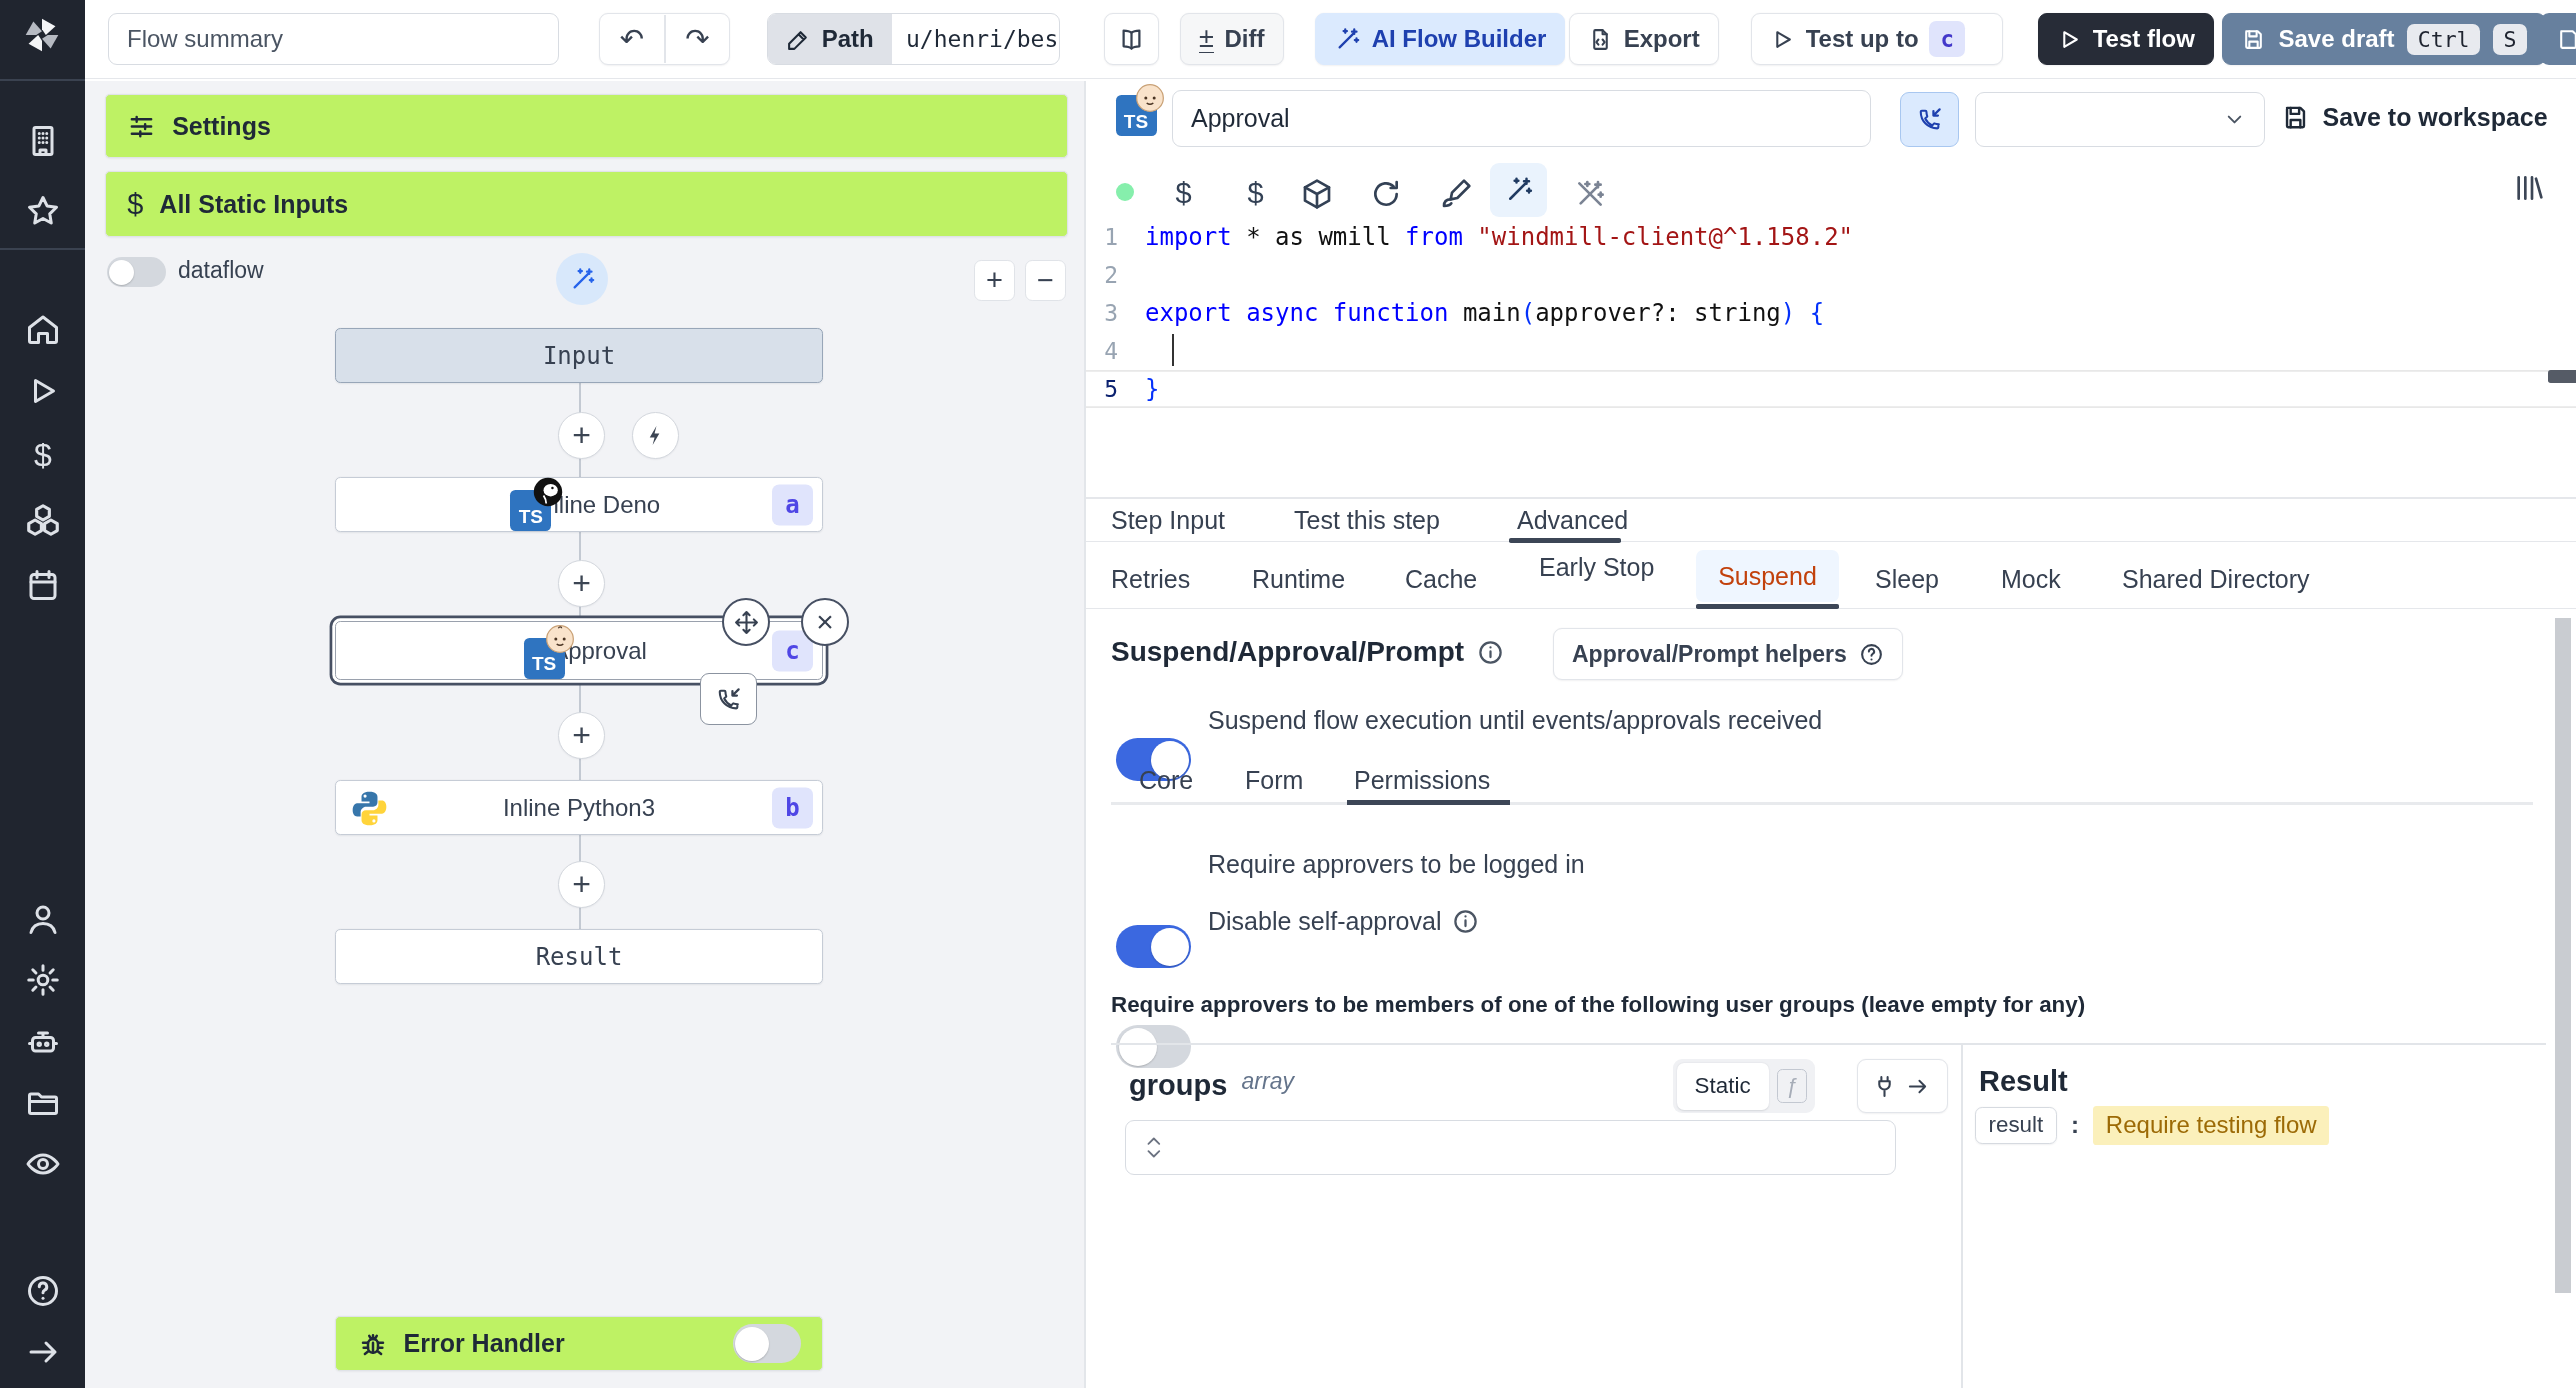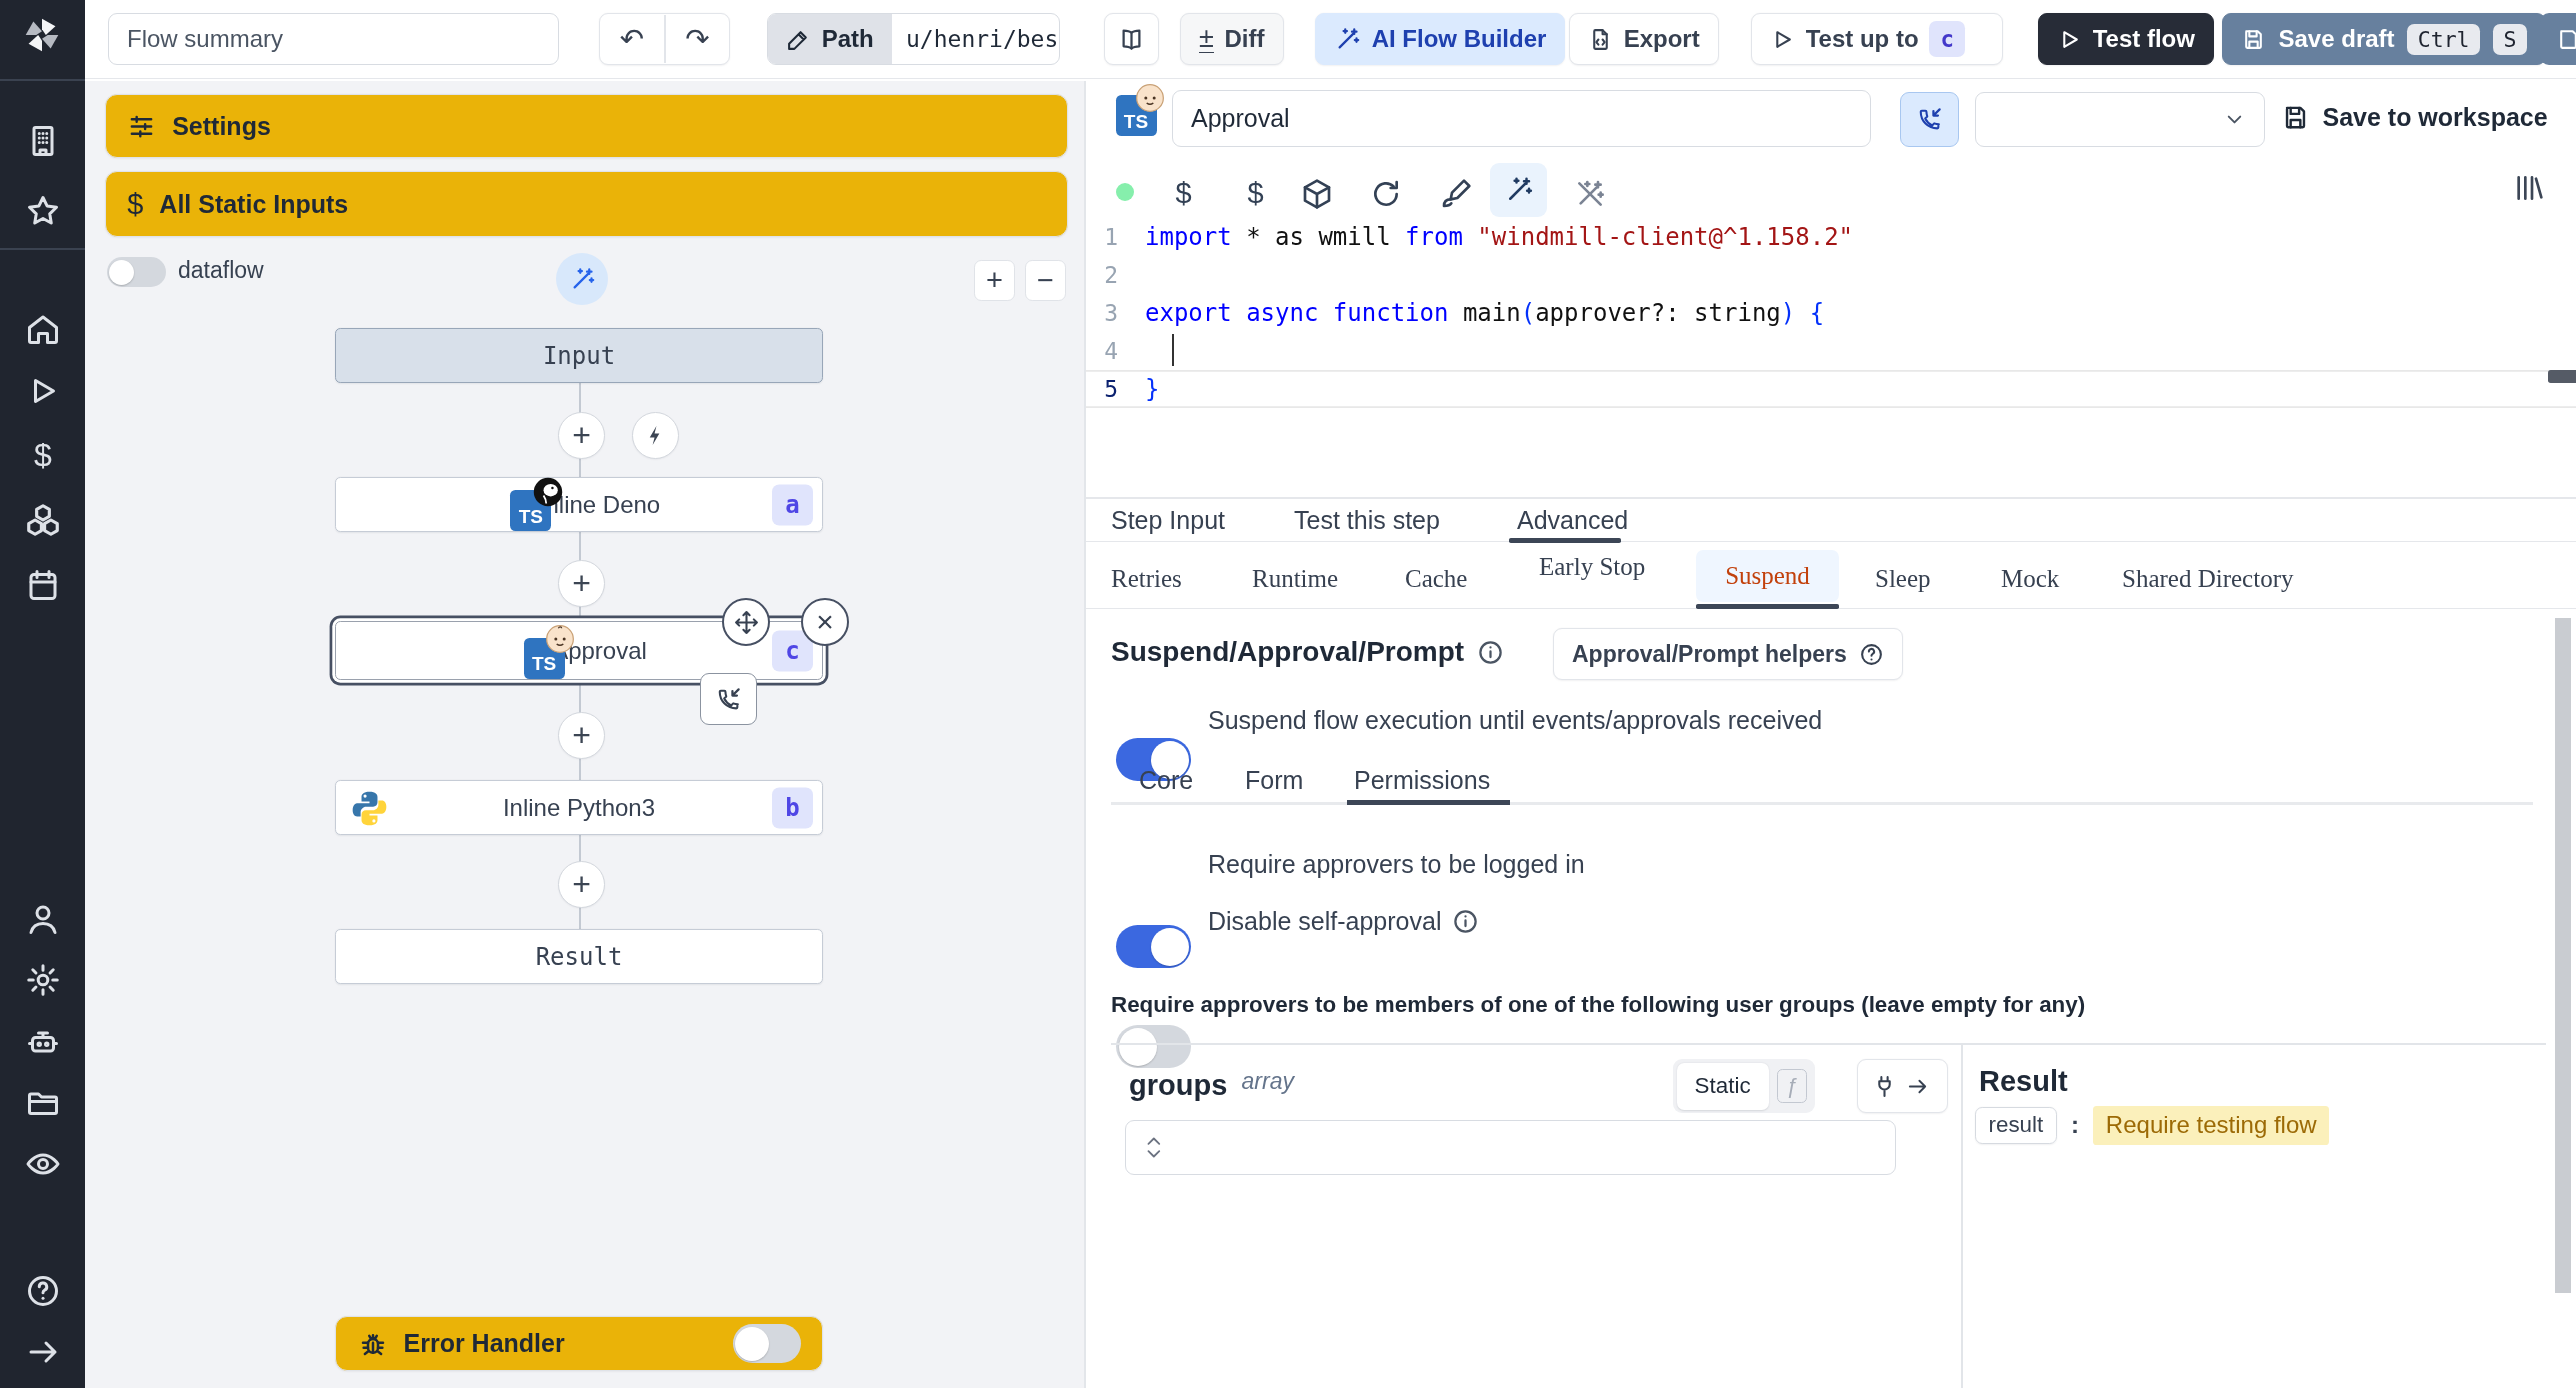--- a/index.html
+++ b/index.html
@@ -20,21 +20,21 @@
 
   
   #topbar { left: 85px; top: 0; width: 2491px; height: 79px; background: #fff; border-bottom: 1.8px solid #e5e7eb; }
   .tb-item { position: absolute; top: 13.4px; height: 52px; }
   .btn { display: flex; align-items: center; gap: 10.7px; background: #fff; border: 1.8px solid #e2e5ea; border-radius: 9px; height: 52px; padding: 0 18px; color: #374151; box-shadow: 0 0.9px 1.8px rgba(16,24,40,.06); font-weight: 600; }
   .inp { background: #fff; border: 1.8px solid #d8dce2; border-radius: 9px; height: 52px; padding: 0 18px; display: flex; align-items: center; color: #4b5563; }
   .kbd { background: #e8eaef; color: #1f2430; border-radius: 7.2px; padding: 2.7px 10.7px; font-size: 21.5px; font-family: "DejaVu Sans Mono", monospace; font-weight: 400; }
 
   
   #flowpane { left: 85px; top: 81px; width: 999px; height: 1308px; background: #f2f3f6; }
-  .card { position: absolute; left: 19.7px; width: 963px; background: #eab308; border: 1.8px solid #e0e3e8; border-radius: 12px; display: flex; align-items: center; gap: 16px; padding: 0 21.5px; font-weight: bold; color: #1f2937; font-size: 25px; box-shadow: 0 0.9px 1.8px rgba(16,24,40,.05); }
+  .card { position: absolute; left: 19.7px; width: 963px; background: #bef264; border: 1.8px solid #e0e3e8; border-radius: 5px; display: flex; align-items: center; gap: 16px; padding: 0 21.5px; font-weight: bold; color: #1f2937; font-size: 25px; box-shadow: 0 0.9px 1.8px rgba(16,24,40,.05); }
   .node { position: absolute; left: 250px; width: 488px; height: 55px; background: #fff; border: 1.8px solid #c6ccd6; border-radius: 5.4px; display: flex; align-items: center; justify-content: center; font-size: 24px; color: #374151; box-shadow: 0 0.9px 1.8px rgba(16,24,40,.07); }
   .node .badge { position: absolute; right: 9px; top: 50%; transform: translateY(-50%); width: 41px; height: 41px; border-radius: 7.2px; background: #e0e4fc; color: #4f46e5; font-weight: bold; display: flex; align-items: center; justify-content: center; font-size: 24px; }
   .pluscircle { position: absolute; width: 47px; height: 47px; border-radius: 50%; background: #fff; border: 1.8px solid #d3d7dd; display: flex; align-items: center; justify-content: center; font-size: 32px; color: #3c4553; box-shadow: 0 0.9px 1.8px rgba(16,24,40,.05); font-weight: 400; }
   .ts-badge { width: 41px; height: 41px; background: #2f74c0; border-radius: 5.4px; color: #fff; font-weight: bold; font-size: 19px; display: flex; align-items: flex-end; justify-content: center; padding-bottom: 3.6px; position: relative; }
   .ovl { position: absolute; top: -14.3px; left: 21.5px; }
   .toggle { position: relative; border-radius: 894px; background: #d4d8de; }
   .toggle .knob { position: absolute; background: #fff; border-radius: 50%; box-shadow: 0 0.9px 1.8px rgba(0,0,0,.2); }
   .tg-sm { width: 59px; height: 30px; } .tg-sm .knob { width: 25px; height: 25px; top: 2.7px; left: 2.7px; }
   .tg-md { width: 68px; height: 39px; } .tg-md .knob { width: 34px; height: 34px; top: 2.7px; left: 2.7px; }
   .tg-lg { width: 75px; height: 43px; } .tg-lg .knob { width: 38px; height: 38px; top: 2.7px; left: 2.7px; }
@@ -443,21 +443,21 @@
 
   <div class="abs" style="left:0;top:416px;width:1490px;height:1.8px;background:#e5e7eb;"></div>
 
   <div class="abs" style="left:0;top:418px;width:1490px;height:43px;border-bottom:0.9px solid #e5e7eb;">
     <span class="abs tab" style="left:25px;top:7.2px;">Step Input</span>
     <span class="abs tab" style="left:208px;top:7.2px;">Test this step</span>
     <span class="abs tab" style="left:431px;top:7.2px;">Advanced</span>
     <div class="underline-dark" style="left:423px;top:39px;width:112px;"></div>
   </div>
 
-  <div class="abs" style="left:0;top:462px;width:1490px;height:66px;border-bottom:0.9px solid #e5e7eb;font-family:Liberation Serif, serif;">
+  <div class="abs" style="left:0;top:462px;width:1490px;height:66px;border-bottom:0.9px solid #e5e7eb;">
     <span class="abs tab" style="left:25px;top:21.5px;">Retries</span>
     <span class="abs tab" style="left:166px;top:21.5px;">Runtime</span>
     <span class="abs tab" style="left:319px;top:21.5px;">Cache</span>
     <span class="abs tab" style="left:453px;top:10px;">Early Stop</span>
     <span class="abs tab subtab-active-pill" style="left:610px;top:7.2px;width:143px;height:52px;display:flex;align-items:center;justify-content:center;">Suspend</span>
     <div class="underline-dark" style="left:610px;top:61px;width:143px;"></div>
     <span class="abs tab" style="left:789px;top:21.5px;">Sleep</span>
     <span class="abs tab" style="left:915px;top:21.5px;">Mock</span>
     <span class="abs tab" style="left:1036px;top:21.5px;">Shared Directory</span>
   </div>

